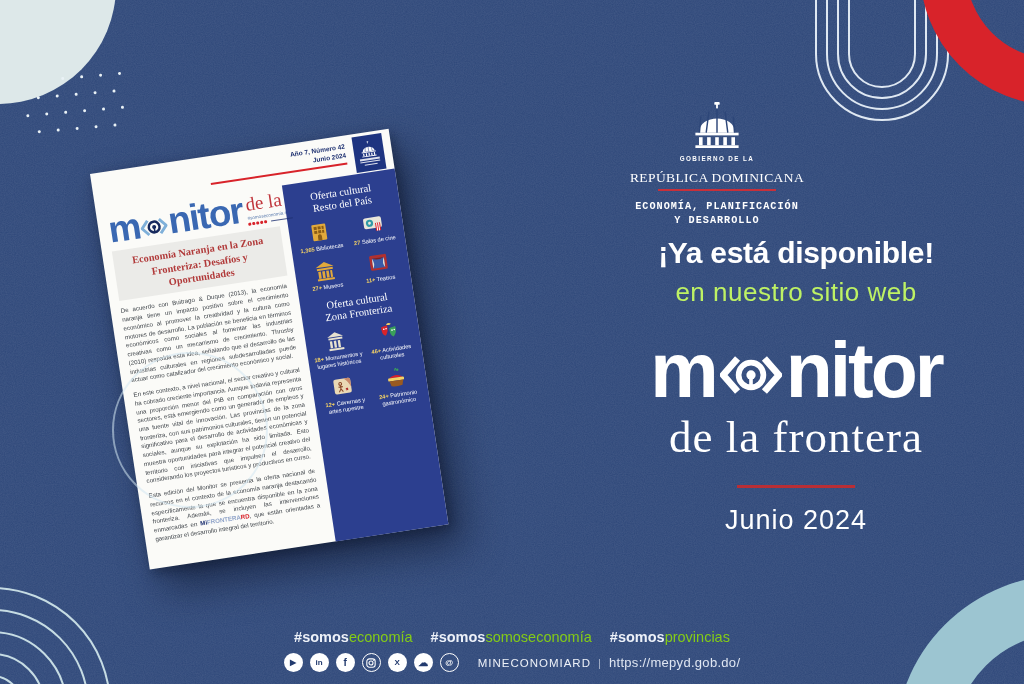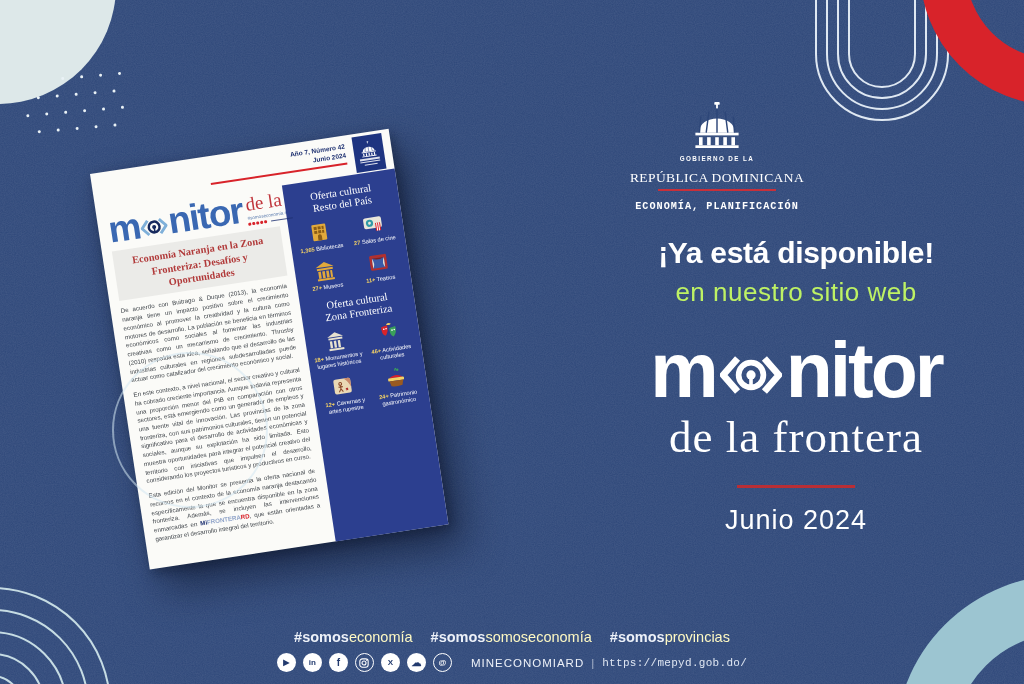--- a/index.html
+++ b/index.html
@@ -79,29 +79,29 @@
   .brand-eye{margin:0 4px;position:relative;top:4px;}
   .ann-tagline{font-family:"Liberation Serif",serif;font-size:45px;margin-top:2px;letter-spacing:1px;}
   .ann-divider{width:118px;height:2.5px;background:#b92e35;margin:22px auto 0;}
   .ann-date{font-size:27px;font-weight:300;letter-spacing:1px;margin-top:17px;}
 
   
   .footer{position:absolute;left:0;right:0;bottom:12px;text-align:center;color:#edf1f8;z-index:5;}
   .hashtags{font-size:14.5px;}
   .hashtags .ht{margin:0 7px;}
   .hashtags b{font-weight:bold;}
-  .hashtags span.lt{font-weight:400;color:#fef9c3;}
+  .hashtags span.lt{font-weight:400;color:#84cc16;}
   .socrow{margin-top:8px;display:inline-flex;align-items:center;gap:7px;}
   .soc{width:19px;height:19px;border-radius:50%;background:#fff;color:#223a6e;display:inline-flex;
        align-items:center;justify-content:center;font-weight:bold;font-size:10px;line-height:1;}
   .soc.outline{background:transparent;border:1.6px solid #fff;color:#fff;}
   .soc .small{font-size:8px;}
   .handle{margin-left:12px;font-size:11.5px;letter-spacing:1px;display:inline-flex;gap:7px;align-items:center;}
   .handle .sep{opacity:.6;font-weight:300;}
-  .handle .url{letter-spacing:.3px;text-transform:none;font-size:11px;color:#dfe6f2;font-family:Liberation Mono, monospace;}
+  .handle .url{letter-spacing:.3px;text-transform:none;font-size:13px;color:#dfe6f2;}
 </style>
 </head>
 <body>
 
 <div id="stage">
 
   <svg class="noise" width="1024" height="684">
     <filter id="nW">
         <feTurbulence type="fractalNoise" baseFrequency="0.9" numOctaves="2" seed="7"></feTurbulence>
       <feColorMatrix type="matrix" values="0 0 0 0 1  0 0 0 0 1  0 0 0 0 1  0 0 0 0.8 0"></feColorMatrix>
@@ -358,20 +358,21 @@
       </g>
       <g stroke="#2d4678" stroke-width="1.6" fill="none">
         <path d="M30,8 L30,34 M21,10.5 L18,34 M39,10.5 L42,34 M12,16 L10.5,34 M48,16 L49.5,34"></path>
       </g>
     </svg>
     <div class="gov-gob">GOBIERNO DE LA</div>
     <div class="gov-rep">REPÚBLICA DOMINICANA</div>
     <div class="gov-rule"></div>
     <div class="gov-min">
       <div>ECONOMÍA, PLANIFICACIÓN</div>
+      <div>Y DESARROLLO</div>
     </div>
   </div>
 
   <div class="ann">
     <div class="ann-h1">¡Ya está disponible!</div>
     <div class="ann-sub">en nuestro sitio web</div>
     <div class="brandrow">
       <span>m</span>
       <svg class="brand-eye" width="62" height="52" viewBox="0 0 120 76">
         <polyline points="34,6 6,38 34,70" fill="none" stroke="#fff" stroke-width="13"></polyline>

